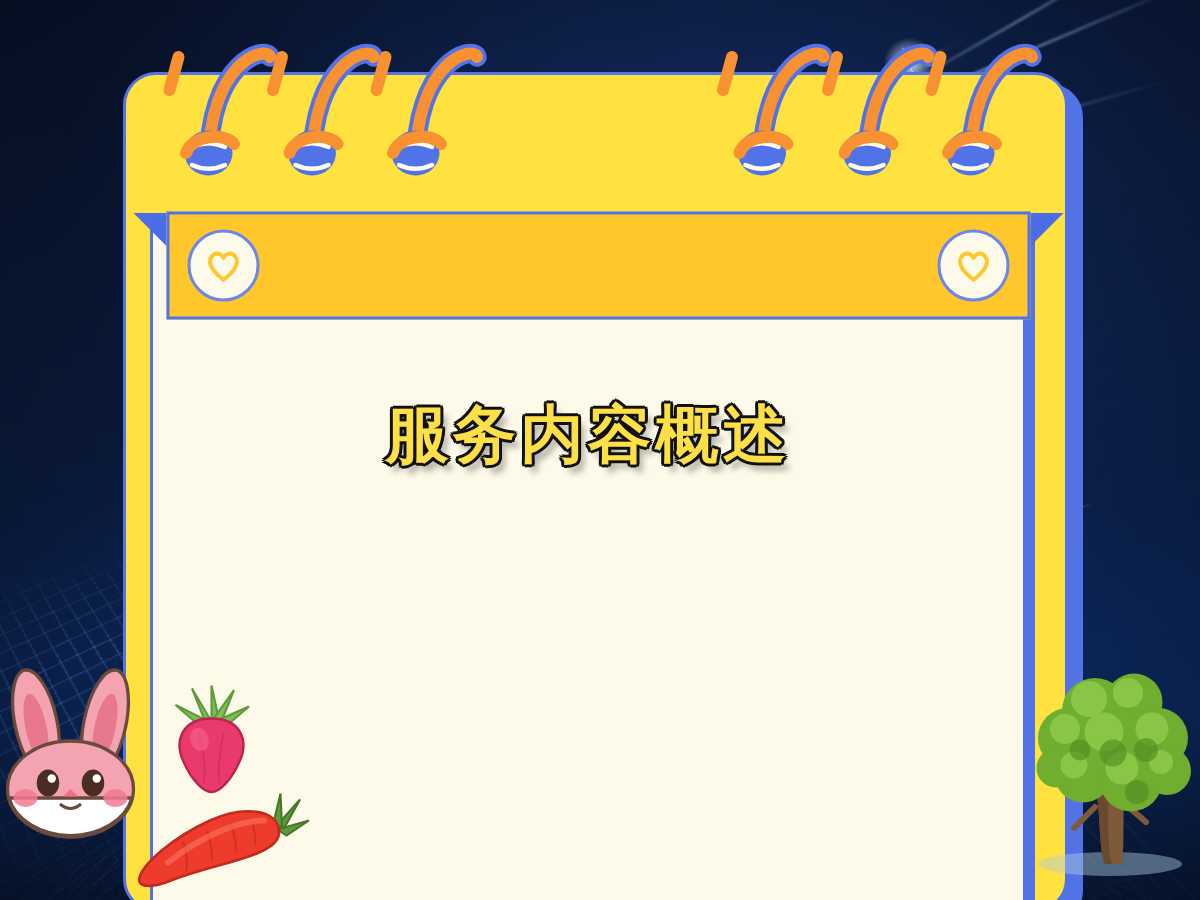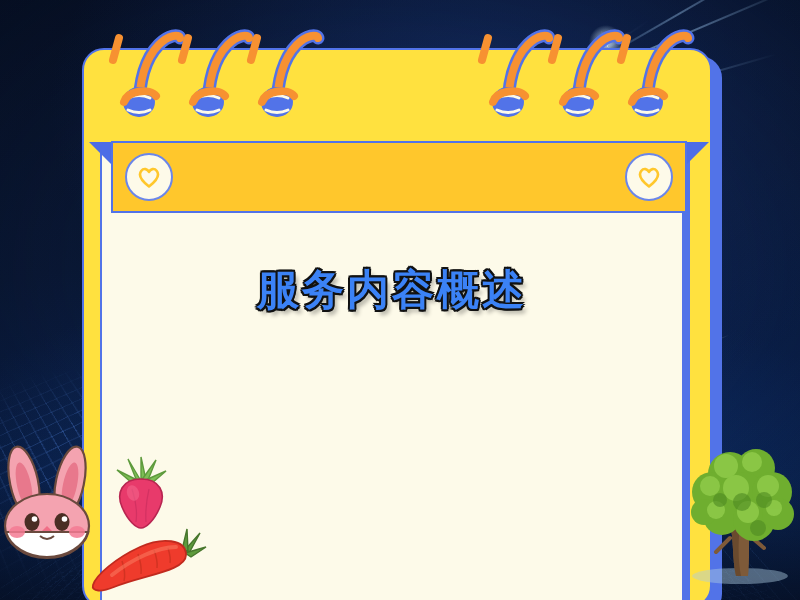--- a/index.html
+++ b/index.html
@@ -185,21 +185,21 @@
 
   
   .title {
     position: absolute;
     left: 100px; top: 262px;
     width: 584px;
     text-align: center;
     font-size: 42px;
     font-weight: bold;
     letter-spacing: 3px;
-    color: #3b82f6;
+    color: #fde047;
     font-family: "DejaVu Serif", serif;
     text-shadow:
       -1.6px -1.6px 0 #111, 1.6px -1.6px 0 #111,
       -1.6px  1.6px 0 #111, 1.6px  1.6px 0 #111,
       0 -2px 0 #111, 0 2px 0 #111, -2px 0 0 #111, 2px 0 0 #111,
       4px 5px 4px rgba(0,0,0,.30);
   }
 
   
   .decor { position: absolute; }

